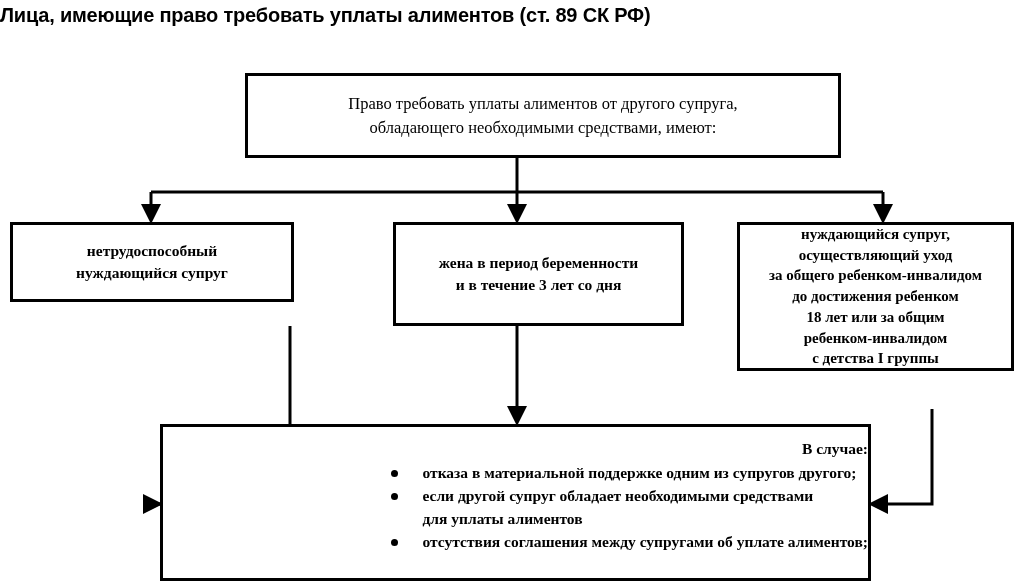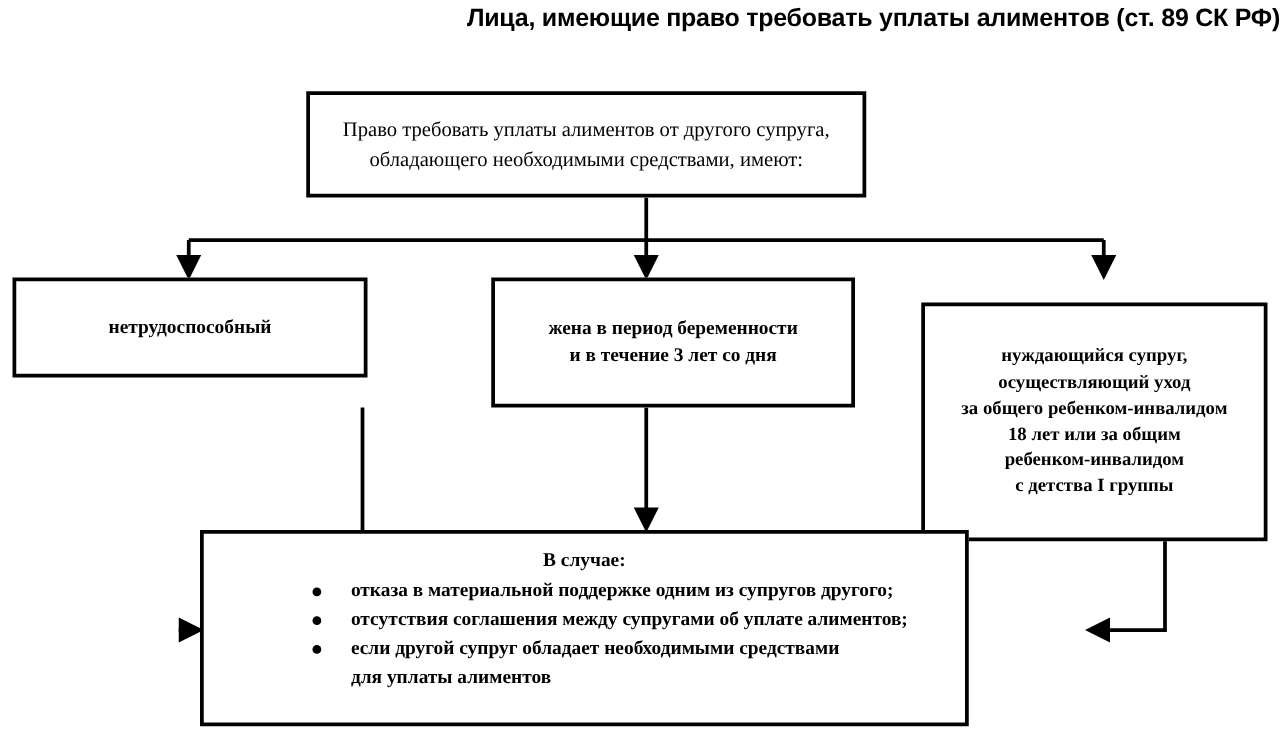--- a/index.html
+++ b/index.html
@@ -15,21 +15,21 @@
     background: #ffffff;
     overflow: hidden;
     font-family: "Liberation Serif", "DejaVu Serif", serif;
     color: #000000;
   }
   #title {
     position: absolute;
     left: 0;
     top: 4px;
     width: 1024px;
-    text-align: right;
+    text-align: left;
     font-family: "Liberation Sans", "DejaVu Sans", sans-serif;
     font-weight: bold;
     font-size: 20px;
     letter-spacing: -0.2px;
     color: #000000;
   }
   svg.connectors {
     position: absolute;
     left: 0;
     top: 0;
@@ -47,49 +47,48 @@
     align-items: center;
     justify-content: center;
     text-align: center;
     font-family: "Liberation Serif", "DejaVu Serif", serif;
     font-weight: bold;
     color: #000000;
   }
   .node .ln { display: block; white-space: nowrap; }
 
   #node-top {
-    left: 245px; top: 73px; width: 448px; height: 85px;
+    left: 245px; top: 73px; width: 596px; height: 85px;
     font-size: 16.5px;
     line-height: 1.42;
     font-weight: normal;
   }
   #node-top .ln { font-weight: normal; }
 
   #node-left {
     left: 10px; top: 222px; width: 284px; height: 80px;
     font-size: 15.5px;
     line-height: 1.42;
   }
   #node-middle {
     left: 370px; top: 222px; width: 291px; height: 104px;
     font-size: 15.5px;
     line-height: 1.40;
     margin-left: 23px;
   }
   #node-right {
-    left: 737px; top: 222px; width: 277px; height: 191px;
+    left: 737px; top: 222px; width: 277px; height: 149px;
     font-size: 15px;
     line-height: 1.38;
-    margin-top: 20px;
   }
   #node-bottom {
-    left: 160px; top: 424px; width: 615px; height: 157px;
+    left: 160px; top: 424px; width: 711px; height: 157px;
     font-size: 15.5px;
     justify-content: flex-start;
-    align-items: center;
+    align-items: flex-end;
     padding-top: 13px;
   }
   #bottom-head {
     text-align: center;
     font-weight: bold;
     font-size: 15.5px;
     margin-bottom: 4px;
   }
   #bottom-list {
     margin: 0;
@@ -153,48 +152,50 @@
     </g>
   </svg>
 
   <div class="node" id="node-top">
     <span class="ln">Право требовать уплаты алиментов от другого супруга,</span>
     <span class="ln">обладающего необходимыми средствами, имеют:</span>
   </div>
 
   <div class="node" id="node-left">
     <span class="ln">нетрудоспособный</span>
+    <span class="ln">нуждающийся супруг</span>
   </div>
 
   <div class="node" id="node-middle">
     <span class="ln">жена в период беременности</span>
     <span class="ln">и в течение 3 лет со дня</span>
   </div>
 
   <div class="node" id="node-right">
     <span class="ln">нуждающийся супруг,</span>
     <span class="ln">осуществляющий уход</span>
     <span class="ln">за общего ребенком-инвалидом</span>
+    <span class="ln">до достижения ребенком</span>
     <span class="ln">18 лет или за общим</span>
     <span class="ln">ребенком-инвалидом</span>
     <span class="ln">с детства I группы</span>
   </div>
 
   <div class="node" id="node-bottom">
     <div id="bottom-head">В случае:</div>
     <ul id="bottom-list">
       <li>
         <span class="bullet"></span>
         <span>отказа в материальной поддержке одним из супругов другого;</span>
       </li>
       <li>
         <span class="bullet"></span>
-        <span>отсутствия соглашения между супругами об уплате алиментов;</span>
+        <span>если другой супруг обладает необходимыми средствами</span>
+        <span class="l2">для уплаты алиментов</span>
       </li>
       <li>
         <span class="bullet"></span>
-        <span>если другой супруг обладает необходимыми средствами</span>
-        <span class="l2">для уплаты алиментов</span>
+        <span>отсутствия соглашения между супругами об уплате алиментов;</span>
       </li>
     </ul>
   </div>
 
 </div>
 
 </body></html>

